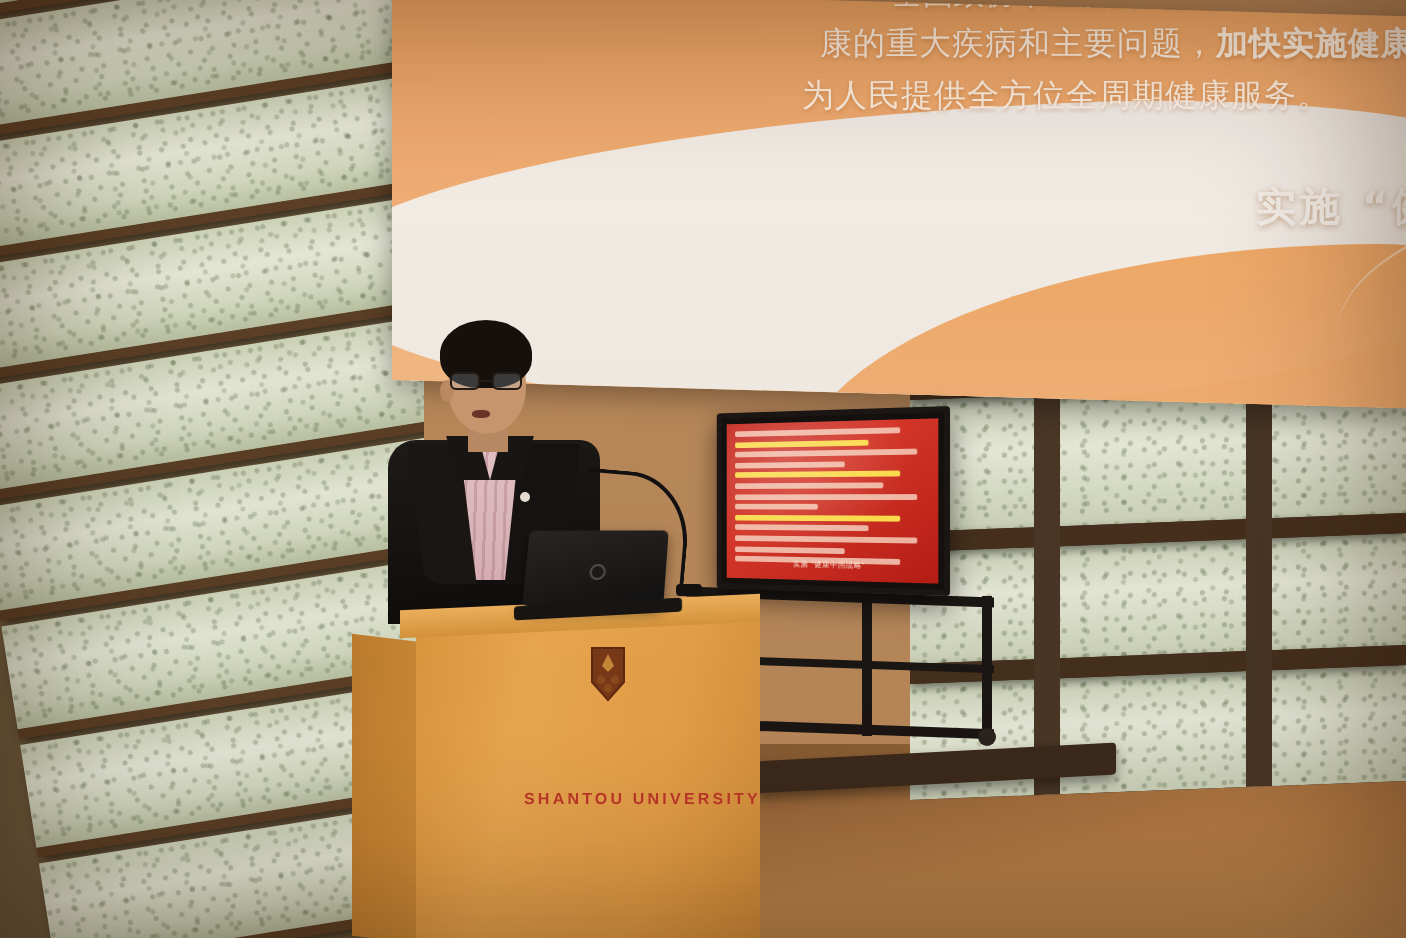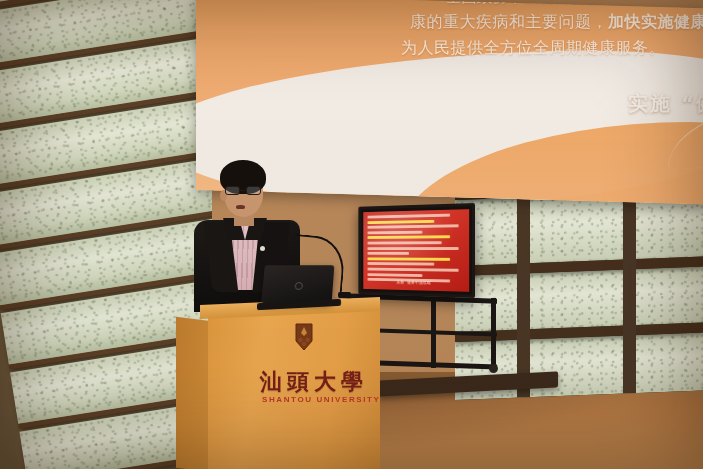--- a/index.html
+++ b/index.html
@@ -316,19 +316,18 @@
     <div class="pod-side"></div>
     <div class="pod-face"></div>
     <div class="pod-top"></div>
     <svg class="crest" viewBox="0 0 22 28">
       <path d="M3 1 h16 v17 l-8 9 -8 -9 z" fill="#7a3a18" stroke="#5e2a10" stroke-width="1"></path>
       <path d="M11 4 l3 6 -3 3 -3 -3 z" fill="#c98b3c"></path>
       <circle cx="7.5" cy="17" r="2.2" fill="#8c4a1e"></circle>
       <circle cx="14.5" cy="17" r="2.2" fill="#8c4a1e"></circle>
       <circle cx="11" cy="21" r="2.2" fill="#8c4a1e"></circle>
     </svg>
-    <div class="pod-cn">汕頭大學</div>
     <div class="pod-en">SHANTOU UNIVERSITY</div>
   </div>
 
   <div class="grade"></div>
   <div class="vig"></div>
 </div>
 
 </body></html>

